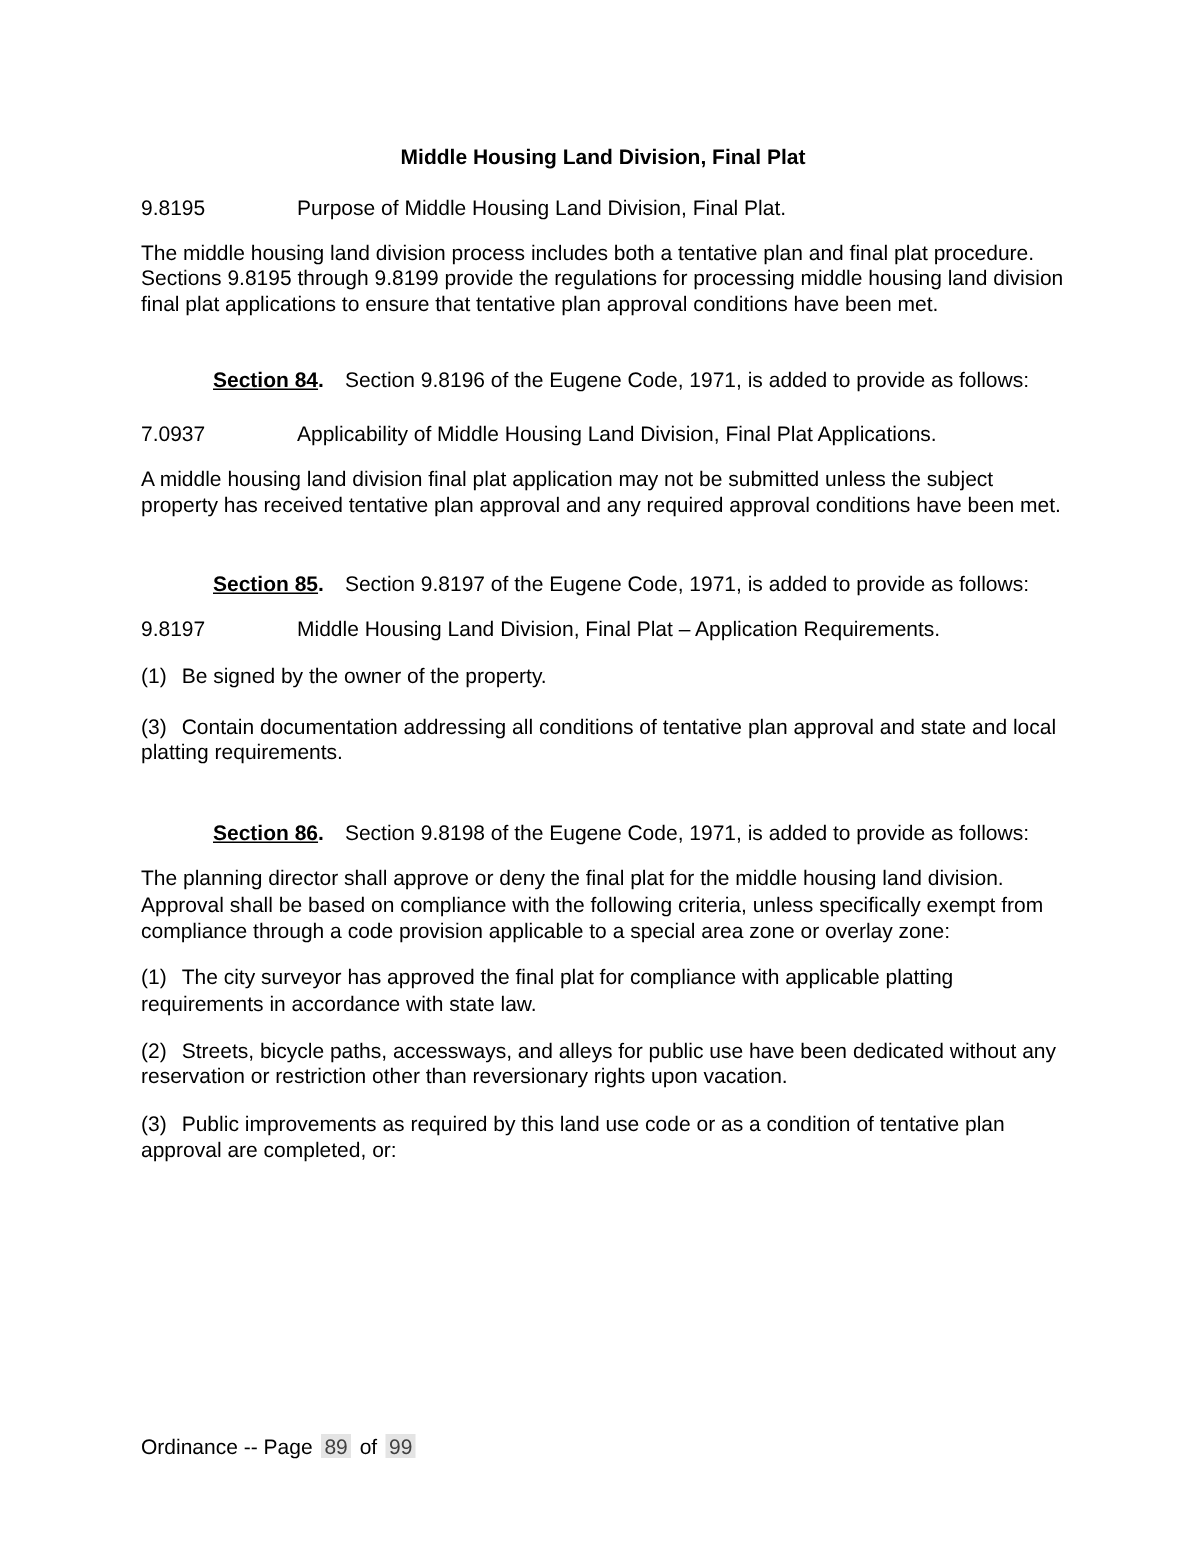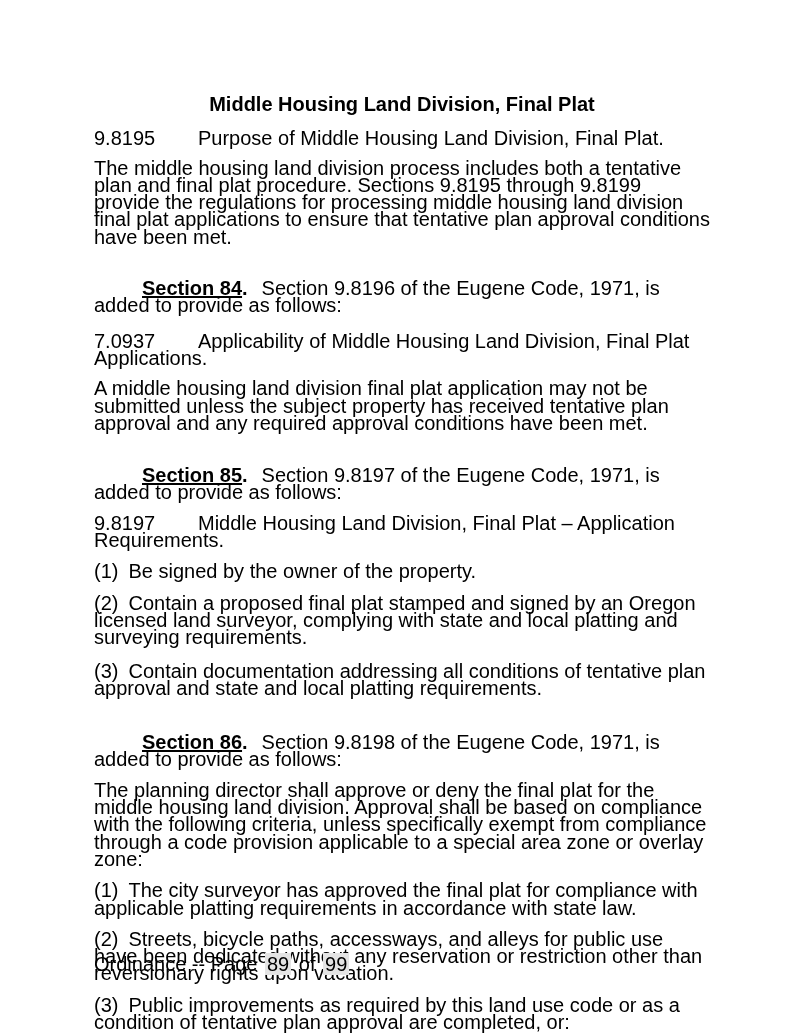--- a/index.html
+++ b/index.html
@@ -4,21 +4,21 @@
 <style>
   html, body { margin: 0; padding: 0; background: #ffffff; }
   .page {
     position: relative;
     width: 800px;
     height: 1035px;
     box-sizing: border-box;
     padding: 96px 90px 0 94px;
     background: #ffffff;
     font-family: "Liberation Sans", sans-serif;
-    font-size: 20px;
+    font-size: 14px;
     line-height: 17.3px;
     color: #000000;
     overflow: hidden;
   }
   .page p { margin: 0; }
   .doc-title { text-align: center; font-weight: bold; }
   .code-heading { font-weight: normal; }
   .code-num { display: inline-block; width: 104px; }
   .section-line { text-indent: 48px; }
   .sec-label { font-weight: bold; }
@@ -34,21 +34,21 @@
   .mt34 { margin-top: 34px !important; }
   .mt35 { margin-top: 35px !important; }
   .mt37 { margin-top: 37px !important; }
   .footer {
     position: absolute;
     left: 94px;
     top: 956px;
     white-space: nowrap;
   }
   .field {
-    color: #000000;
+    color: #404040;
     background: #E4E4E4;
     padding: 0 2px;
     margin: 0 2px;
   }
 </style>
 </head>
 <body>
 
 <div class="page">
 
@@ -64,21 +64,20 @@
 
   <p class="mt13">A middle housing land division final plat application may not be submitted unless the subject property has received tentative plan approval and any required approval conditions have been met.</p>
 
   <p class="section-line mt35"><span class="sec-label"><span class="sec-underline">Section 85</span><span>.</span></span><span class="sec-text">Section 9.8197 of the Eugene Code, 1971, is added to provide as follows:</span></p>
 
   <p class="code-heading mt13"><span class="code-num">9.8197</span><span>Middle Housing Land Division, Final Plat – Application Requirements.</span></p>
 
 
   <p class="mt14"><span class="item-marker">(1)</span><span>Be signed by the owner of the property.</span></p>
 
-  <p class="mt14"><span class="item-marker">(2)</span><span>Contain a proposed final plat stamped and signed by an Oregon licensed land surveyor, complying with state and local platting and surveying requirements.</span></p>
 
   <p class="mt16"><span class="item-marker">(3)</span><span>Contain documentation addressing all conditions of tentative plan approval and state and local platting requirements.</span></p>
 
   <p class="section-line mt37"><span class="sec-label"><span class="sec-underline">Section 86</span><span>.</span></span><span class="sec-text">Section 9.8198 of the Eugene Code, 1971, is added to provide as follows:</span></p>
 
 
   <p class="mt13">The planning director shall approve or deny the final plat for the middle housing land division. Approval shall be based on compliance with the following criteria, unless specifically exempt from compliance through a code provision applicable to a special area zone or overlay zone:</p>
 
   <p class="mt14"><span class="item-marker">(1)</span><span>The city surveyor has approved the final plat for compliance with applicable platting requirements in accordance with state law.</span></p>
 

